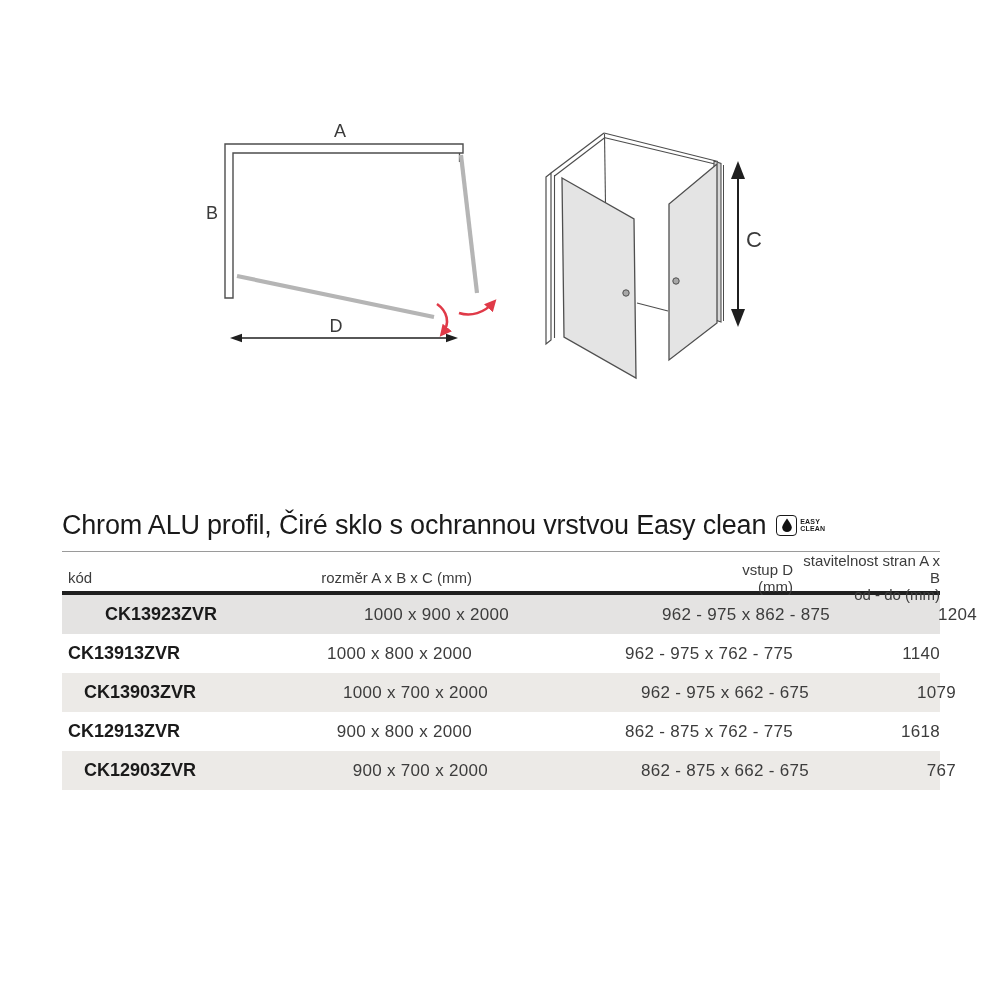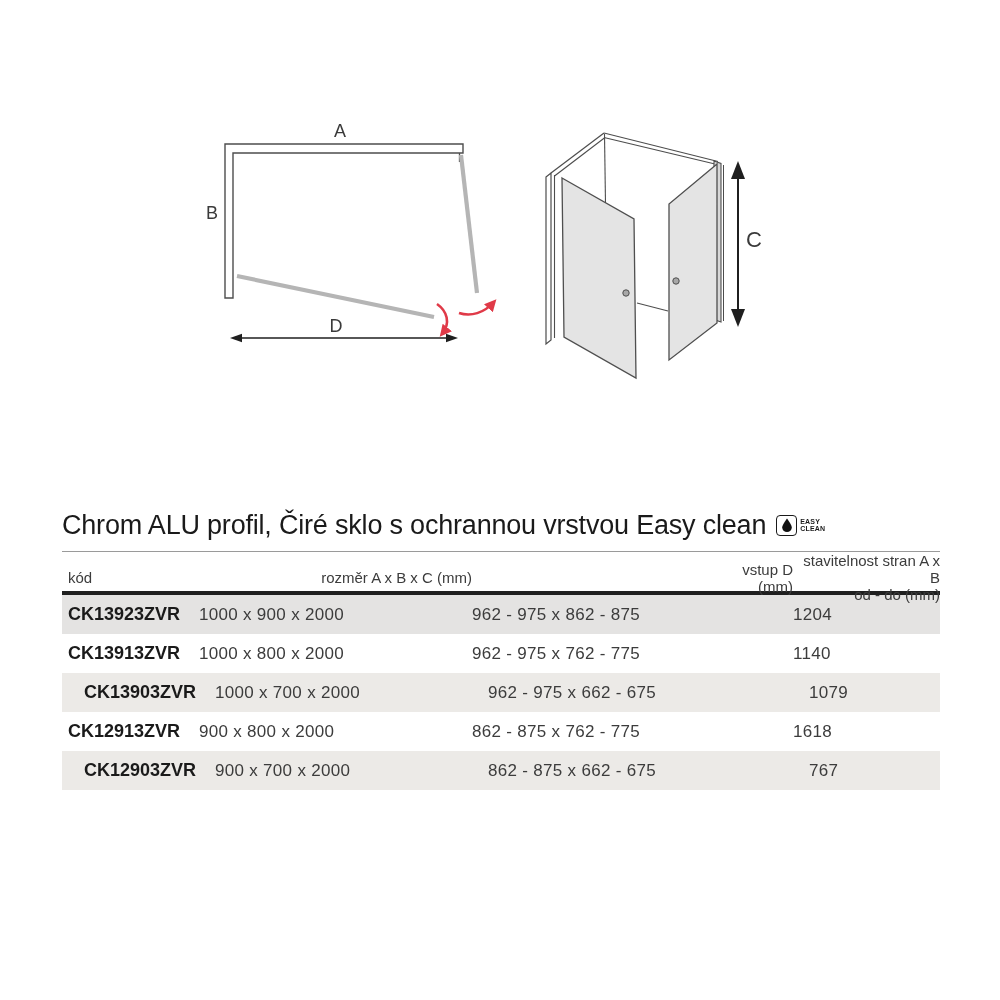--- a/index.html
+++ b/index.html
@@ -31,22 +31,22 @@
     font-weight:bold;letter-spacing:0.2px;}
 
   .spec-table{position:absolute;left:62px;top:551px;width:878px;font-size:17px;}
   .thead{display:grid;grid-template-columns:137px 273px 321px 147px;
     border-top:1px solid var(--rule-gray);border-bottom:4px solid var(--line-dark);
     height:44px;align-items:center;color:var(--text-mid);font-size:15px;line-height:17px;}
   .th{text-align:right;}
   .th.first{text-align:left;padding-left:6px;}
   .trow{display:grid;grid-template-columns:137px 273px 321px 147px;height:39px;align-items:center;}
   .trow.shade{background:var(--row-shade);padding-left:16px;}
-  .trow.shade-first{background:var(--row-shade-first);}
-  .td{text-align:left;color:var(--text-mid);letter-spacing:0.3px;}
+  .trow.shade-first{background:var(--row-shade-first);padding-left:37px;}
+  .td{text-align:right;color:var(--text-mid);letter-spacing:0.3px;}
   .td.code{text-align:left;padding-left:6px;font-weight:bold;color:var(--text-dark);
     letter-spacing:0px;font-size:18px;}
 
   text{fill:#3a3a3a;font-family:"Liberation Sans",sans-serif;}
 </style>
 </head>
 <body>
 
 <svg class="diagram-svg" width="1000" height="480" viewBox="0 0 1000 480">
   <defs>

